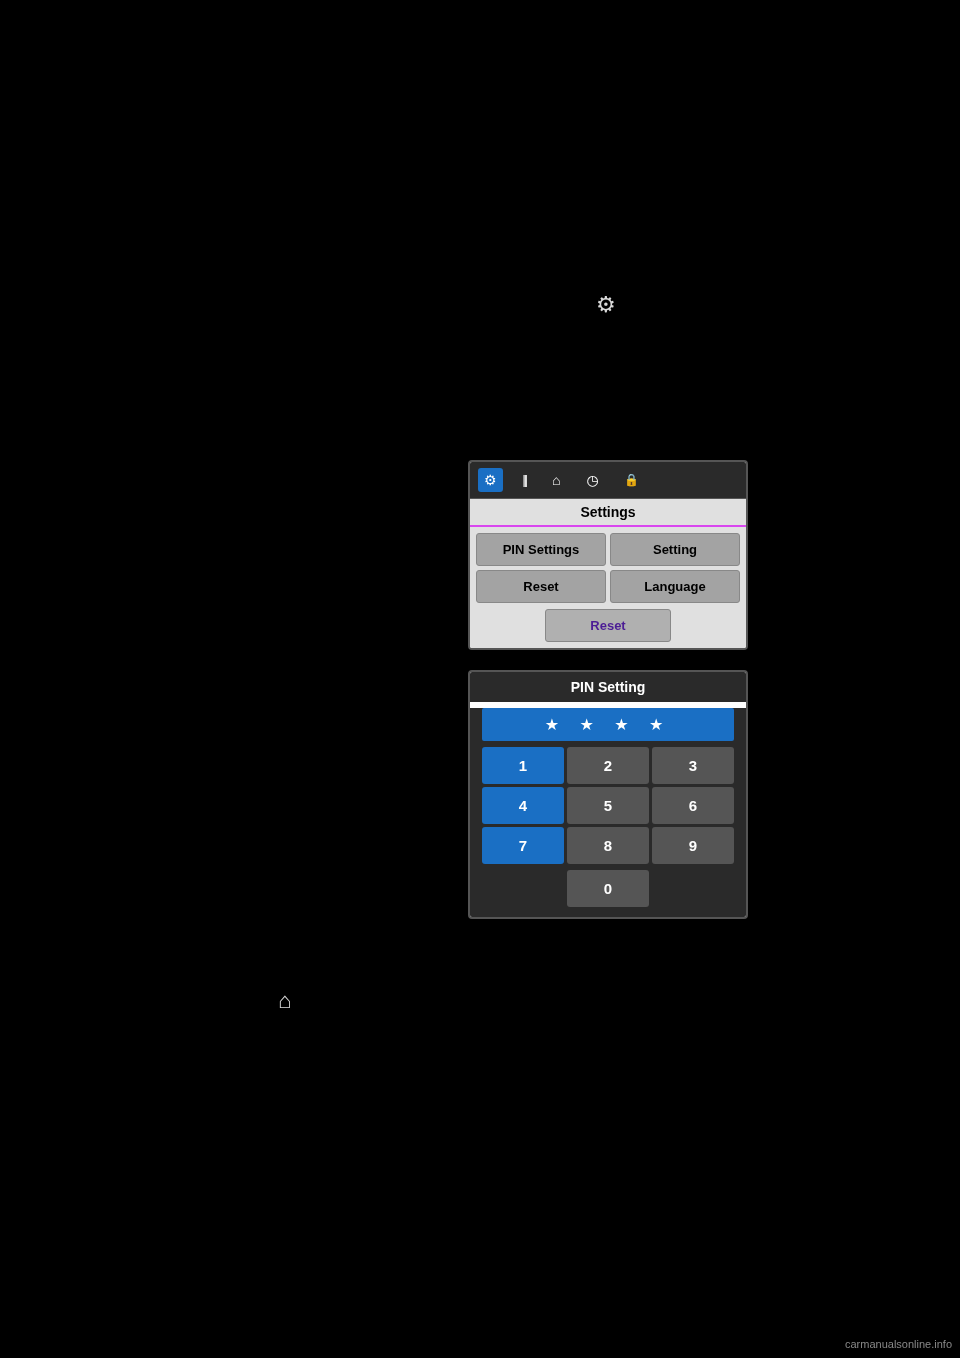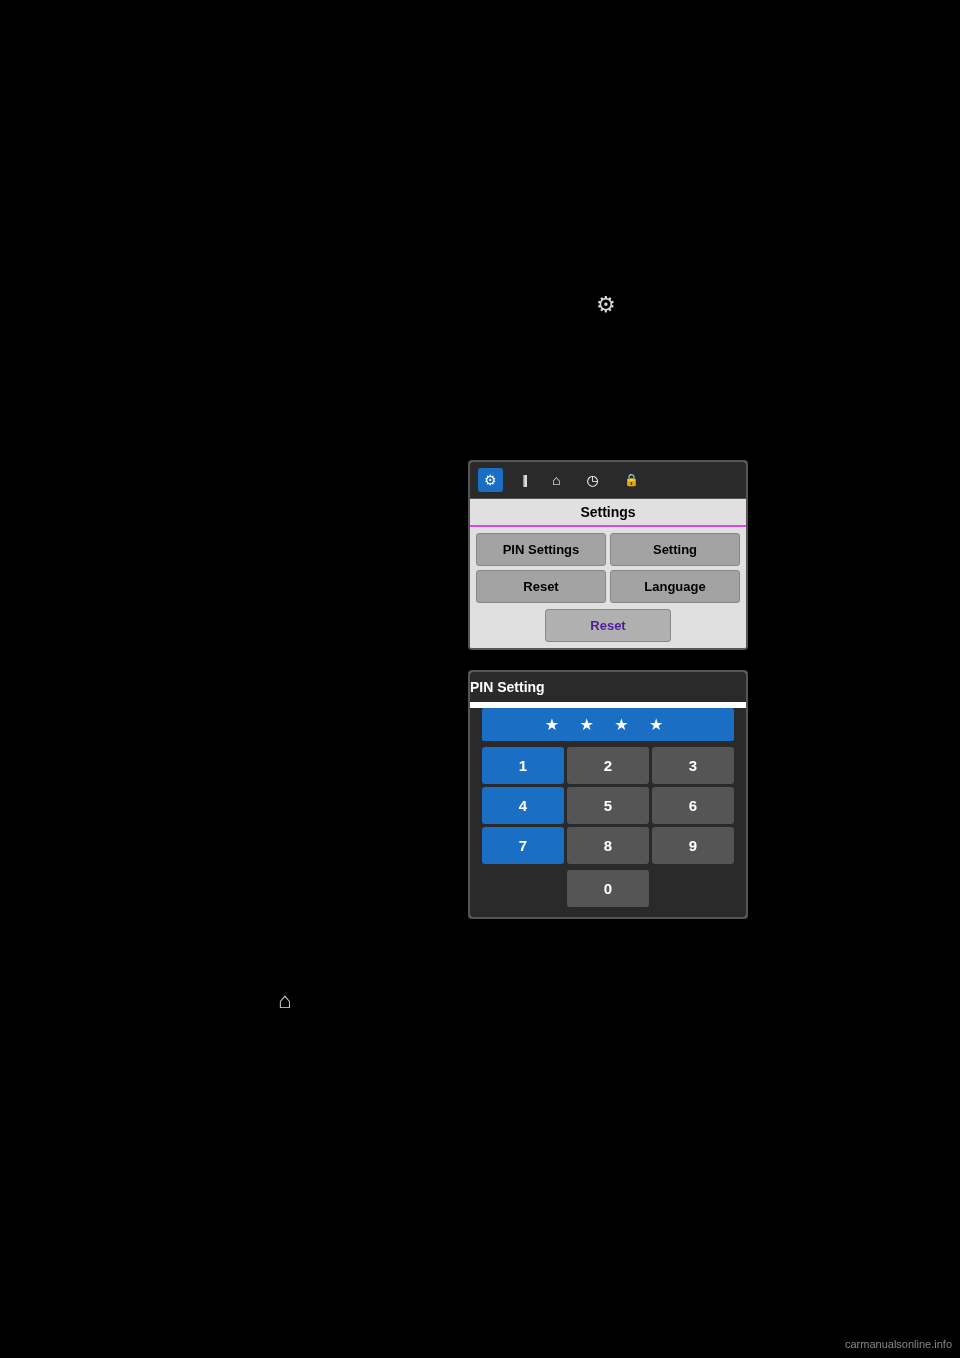--- a/index.html
+++ b/index.html
@@ -101,20 +101,21 @@
       left: 468px;
       width: 280px;
       background: #fff;
       border: 2px solid #555;
       border-radius: 4px;
       overflow: hidden;
     }
 
     .pin-title-bar {
       background: #2a2a2a;
+      text-align: center;
       padding: 7px 0;
       font-size: 14px;
       font-weight: bold;
       color: #fff;
     }
 
     .pin-display {
       background: #1a6fc4;
       text-align: center;
       padding: 7px 0;

